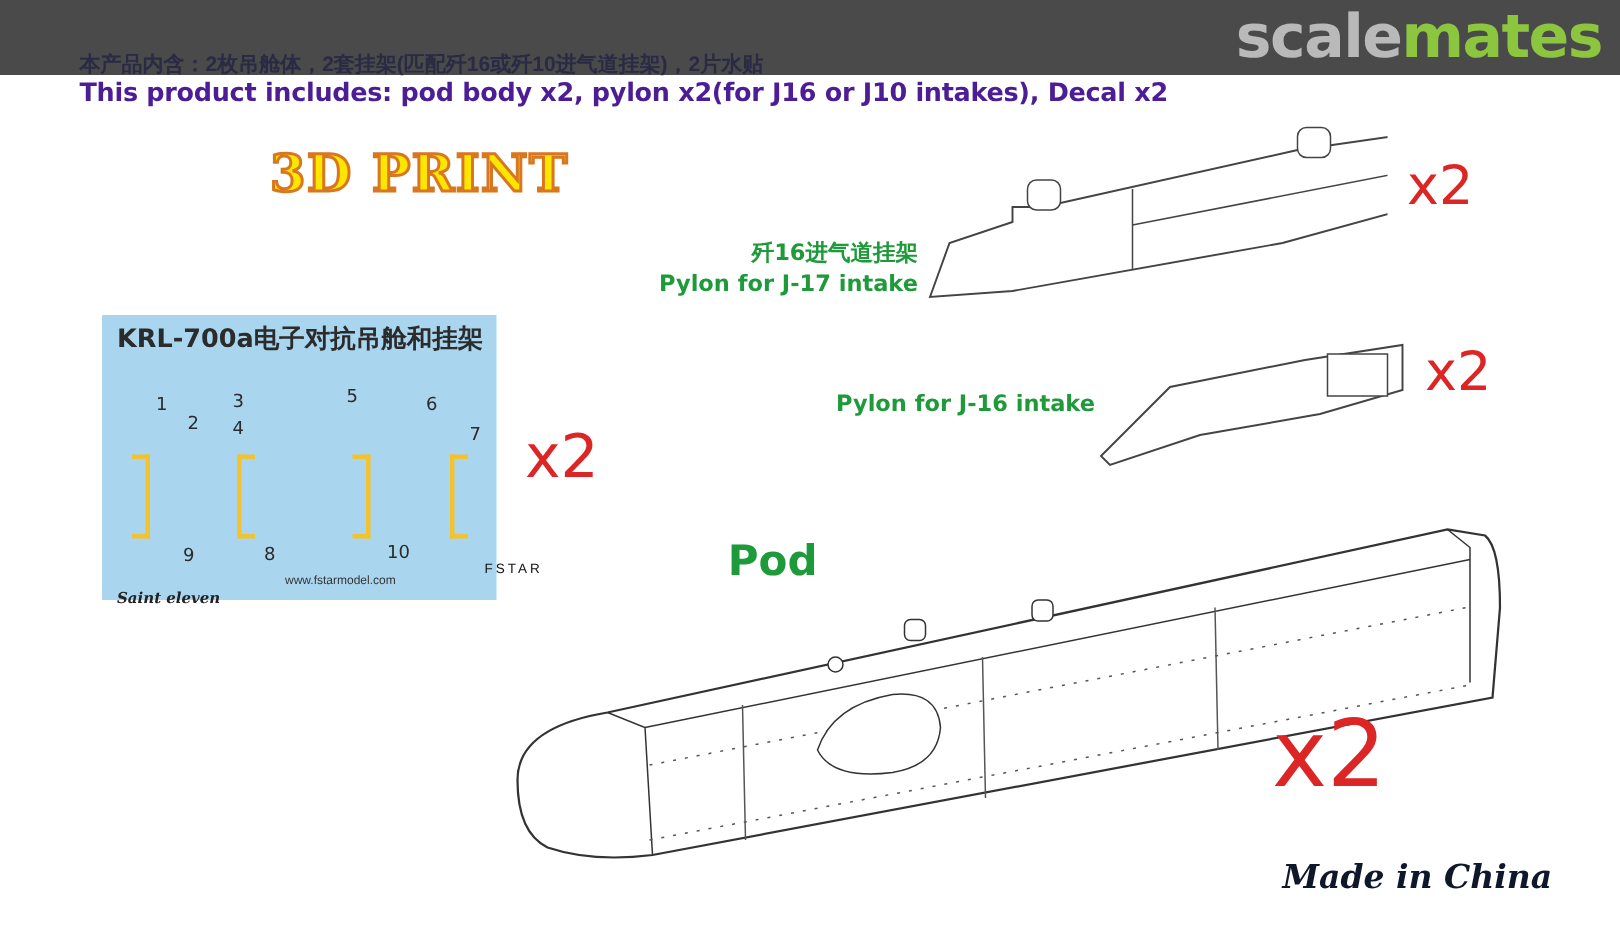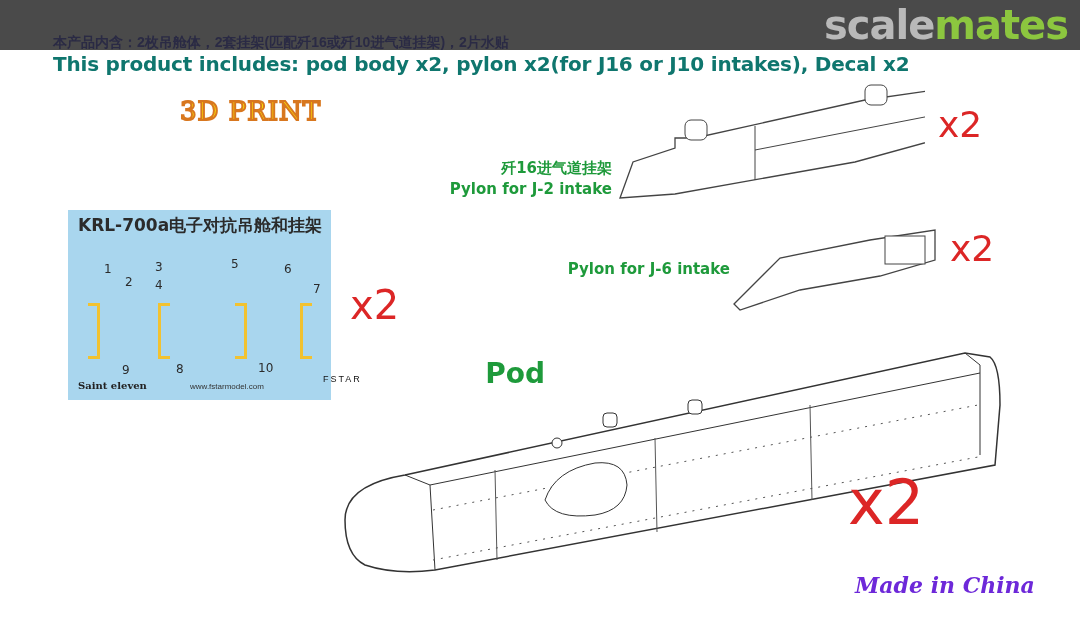--- a/index.html
+++ b/index.html
@@ -2,34 +2,34 @@
 <html><head>
 <meta charset="utf-8">
 <style>
   html, body { margin:0; padding:0; }
   body { width:1080px; height:617px; position:relative; overflow:hidden; background:#ffffff; font-family:"Liberation Sans", sans-serif; }
   .topbar { position:absolute; left:0; top:0; width:1080px; height:50px; background:#4a4a4a; }
   .brand { position:absolute; right:12px; top:2px; font-family:"DejaVu Sans", sans-serif; font-weight:bold; font-size:40px; letter-spacing:-1px; }
   .brand .a { color:#b9b9b9; }
   .brand .b { color:#8cc63f; }
   .cn-line { position:absolute; left:53px; top:34px; font-size:14px; font-weight:bold; color:#2a2a44; white-space:nowrap;text-align:right; }
-  .en-line { position:absolute; left:53px; top:52px; font-size:20px; font-weight:bold; color:#0f766e; white-space:nowrap; font-family:"DejaVu Sans", sans-serif; letter-spacing:-0.2px; }
-  .print3d { position:absolute; left:180px; top:96px; font-family:"DejaVu Serif", serif; font-weight:normal; font-size:26px; color:#ffe600; -webkit-text-stroke:2px #d8771f; letter-spacing:1px;text-align:right; }
+  .en-line { position:absolute; left:53px; top:52px; font-size:17px; font-weight:bold; color:#4c1d95; white-space:nowrap; font-family:"DejaVu Sans", sans-serif; letter-spacing:-0.2px; }
+  .print3d { position:absolute; left:180px; top:96px; font-family:"DejaVu Serif", serif; font-weight:bold; font-size:34px; color:#ffe600; -webkit-text-stroke:2px #d8771f; letter-spacing:1px;text-align:right; }
   .decal { position:absolute; left:68px; top:210px; width:263px; height:190px; background:#a9d6ee; }
   .decal-title { position:absolute; left:10px; top:4px; font-size:17px; font-weight:bold; color:#2b2b2b; white-space:nowrap; font-family:"DejaVu Sans", sans-serif; }
   .dn { position:absolute; font-size:12px; color:#2b2b2b; font-family:"DejaVu Sans", sans-serif; }
   .bracket { position:absolute; width:9px; height:50px; border:3px solid #f2c230; }
   .bracket.l { border-right:none; }
   .bracket.r { border-left:none; }
-  .saint { position:absolute; left:10px; top:170px; font-family:"DejaVu Serif", serif; font-weight:bold; font-size:10px; color:#222; }
+  .saint { position:absolute; left:10px; top:184px; font-family:"DejaVu Serif", serif; font-style:italic; font-weight:bold; font-size:10px; color:#222; }
   .www { position:absolute; left:122px; top:172px; font-size:8px; color:#333; }
   .fstar { position:absolute; left:214px; top:164px; font-size:9px; color:#111; letter-spacing:2px;padding-left:41px; }
   .redx { position:absolute; font-family:"DejaVu Sans", sans-serif; font-weight:normal; color:#dc2626; }
   .green { position:absolute; color:#1e9a3b; font-weight:bold; white-space:nowrap; text-align:right; font-family:"DejaVu Sans", sans-serif; }
-  .made { position:absolute; left:855px; top:572px; font-family:"DejaVu Serif", serif; font-style:italic; font-weight:bold; font-size:22px; color:#6d28d9; }
+  .made { position:absolute; left:855px; top:572px; font-family:"DejaVu Serif", serif; font-style:italic; font-weight:bold; font-size:22px; color:#0f172a; }
   svg { position:absolute; }
 </style>
 </head>
 <body>
 
 <div class="topbar">
   <div class="brand"><span class="a">scale</span><span class="b">mates</span></div>
 </div>
 <div class="cn-line">本产品内含：2枚吊舱体，2套挂架(匹配歼16或歼10进气道挂架)，2片水贴</div>
 <div class="en-line">This product includes: pod body x2, pylon x2(for J16 or J10 intakes), Decal x2</div>
@@ -53,33 +53,33 @@
   <div class="bracket r" style="left:167px;top:93px"></div>
   <div class="bracket l" style="left:232px;top:93px"></div>
   <div class="saint">Saint eleven</div>
   <div class="www">www.fstarmodel.com</div>
   <div class="fstar">FSTAR</div>
 </div>
 <div class="redx" style="left:350px;top:282px;font-size:40px">x2</div>
 
 <div class="green" style="left:412px;top:158px;width:200px;font-size:15px;line-height:21px">
   <div>歼16进气道挂架</div>
-  <div>Pylon for J-2 intake</div>
+  <div>Pylon for J-17 intake</div>
 </div>
 <svg style="left:615px;top:80px" width="310" height="130">
   <path d="M5 118 L18 82 L60 68 L60 58 L80 58 L250 20 L320 10 L320 60 L240 82 L60 114 Z" fill="#fff" stroke="#444" stroke-width="1.3"></path>
   <rect x="70" y="40" width="22" height="20" rx="6" fill="#fff" stroke="#444"></rect>
   <rect x="250" y="5" width="22" height="20" rx="6" fill="#fff" stroke="#444"></rect>
   <line x1="140" y1="46" x2="140" y2="100" stroke="#444"></line>
   <line x1="140" y1="70" x2="320" y2="35" stroke="#444"></line>
 </svg>
 <div class="redx" style="left:938px;top:104px;font-size:36px">x2</div>
 
 <div class="green" style="left:530px;top:259px;width:200px;font-size:15px;line-height:21px">
-  <div>Pylon for J-6 intake</div>
+  <div>Pylon for J-16 intake</div>
 </div>
 <svg style="left:730px;top:218px" width="210" height="100">
   <path d="M4 86 L50 40 L140 22 L205 12 L205 42 L150 58 L70 72 L10 92 Z" fill="#fff" stroke="#444" stroke-width="1.3"></path>
   <rect x="155" y="18" width="40" height="28" fill="#fff" stroke="#444"></rect>
 </svg>
 <div class="redx" style="left:950px;top:228px;font-size:36px">x2</div>
 
 <div class="green" style="left:460px;top:356px;width:85px;font-size:28px;line-height:36px">
   <div>Pod</div>
 </div>

